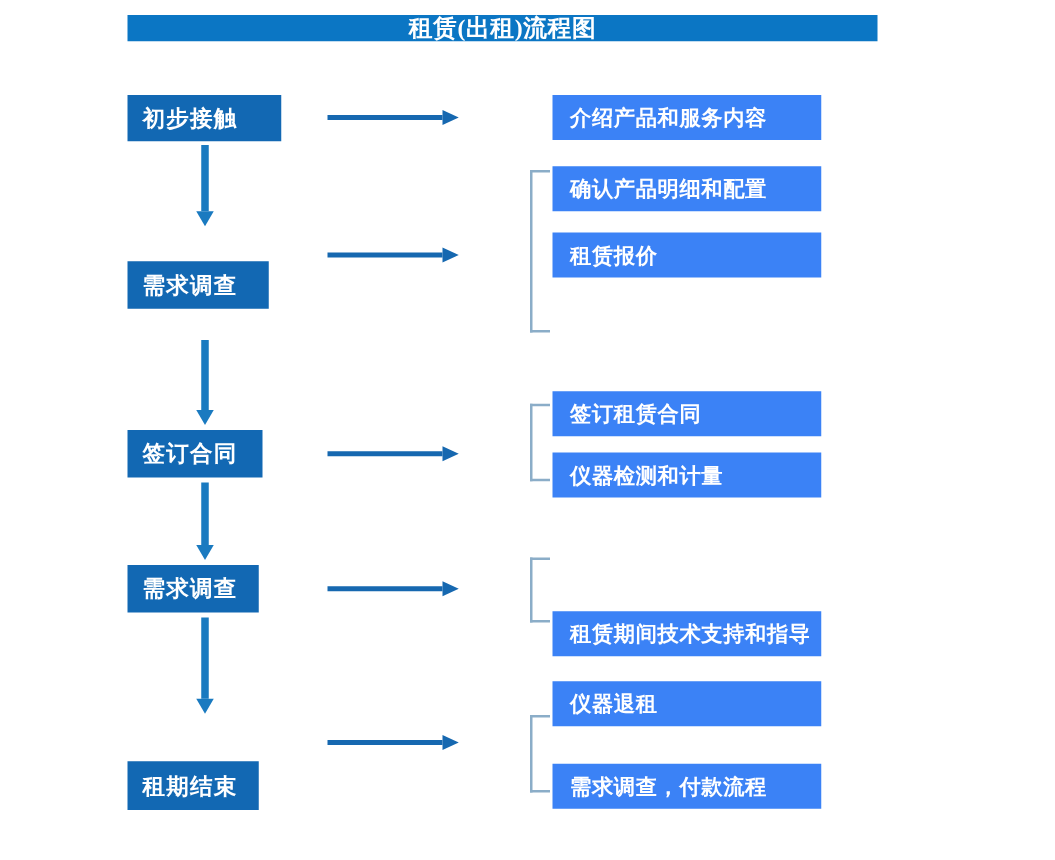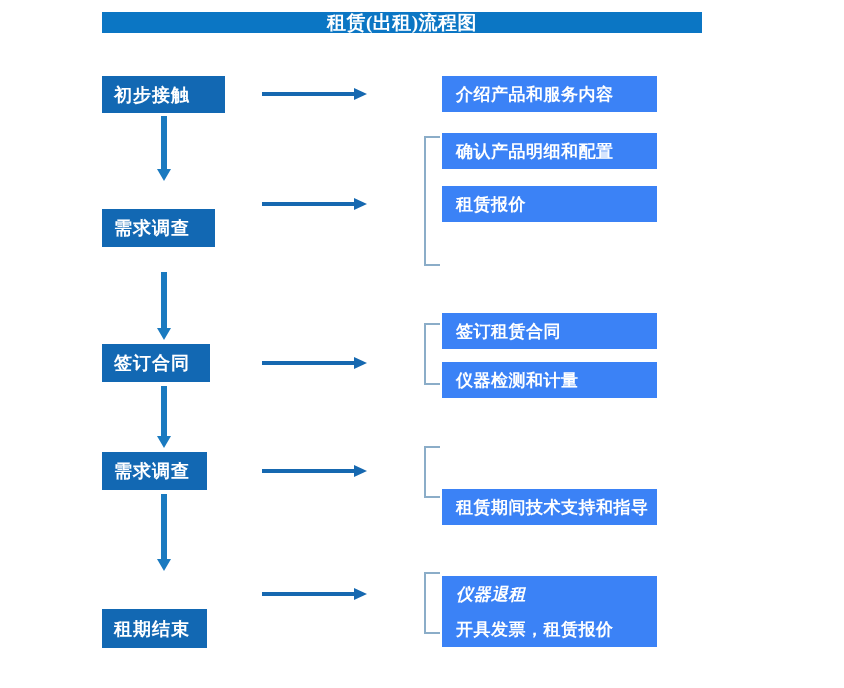--- a/index.html
+++ b/index.html
@@ -205,17 +205,17 @@
   <div class="detail-box" style="top:186px;">租赁报价</div>
 
 
   <div class="detail-box" style="top:313px;">签订租赁合同</div>
 
   <div class="detail-box" style="top:362px;">仪器检测和计量</div>
 
 
   <div class="detail-box" style="top:489px;">租赁期间技术支持和指导</div>
 
-  <div class="detail-box" style="top:576px;font-style:italic;">仪器退租</div>
-
-  <div class="detail-box" style="top:611px;">开具发票，租赁报价</div>
+  <div class="detail-box" style="top:545px;">仪器退租</div>
+
+  <div class="detail-box" style="top:611px;">需求调查，付款流程</div>
 
 </div>
 
 </body></html>

